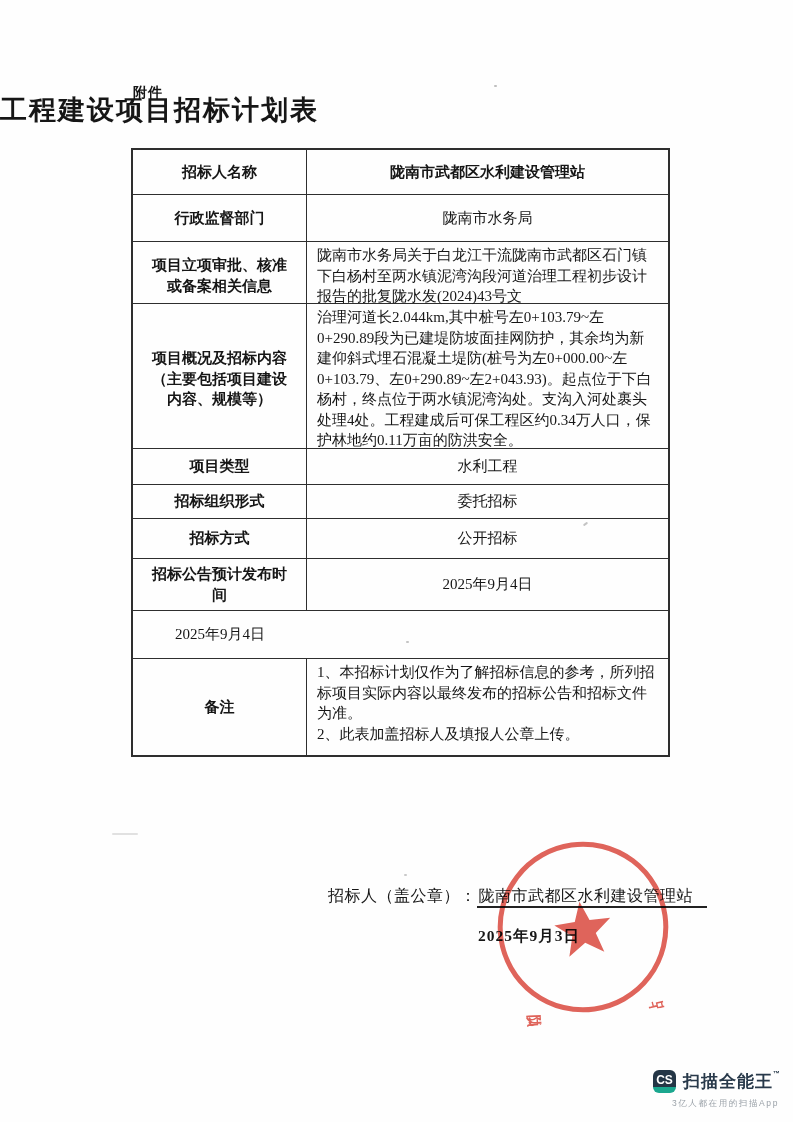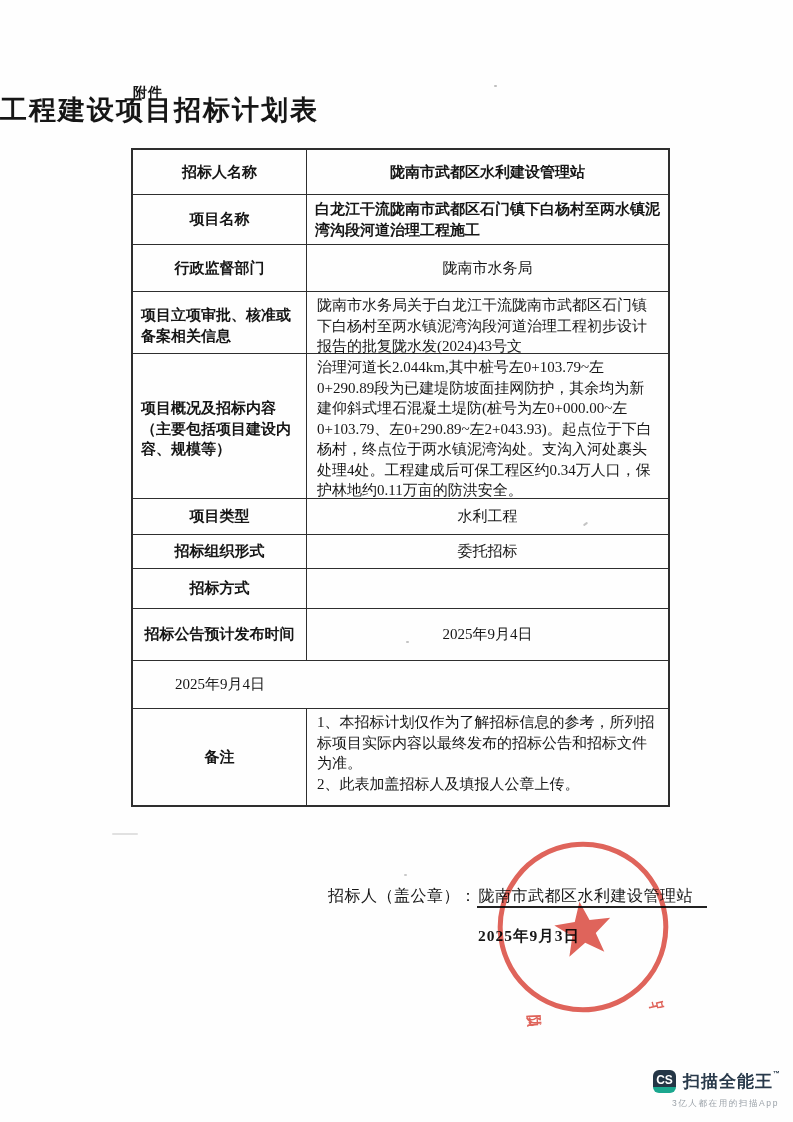--- a/index.html
+++ b/index.html
@@ -33,22 +33,23 @@
   .tr{
     display:grid;
     grid-template-columns:174px 1fr;
     border-bottom:1.5px solid #2e2e2e;
     box-sizing:border-box;
   }
   .tr:last-child{border-bottom:none;}
   .tc{
     display:flex;align-items:center;justify-content:center;
     box-sizing:border-box;
+    text-align:center;
     font-size:15px;line-height:20.5px;
-    padding:2px 8px;
+    padding:2px 16px;
   }
   .tc.label{
     border-right:1.5px solid #2e2e2e;
     font-weight:700;
   }
   .tc.value.bold{font-weight:700;}
   .tc.value.para{
     text-align:left;justify-content:flex-start;
     padding:3px 10px;
   }
@@ -114,24 +115,20 @@
 <div class="page">
 
   <div class="attachment">附件</div>
   <div class="doc-title">工程建设项目招标计划表</div>
 
   <div class="tbl">
     <div class="tr" style="height:45px">
       <div class="tc label">招标人名称</div>
       <div class="tc value bold">陇南市武都区水利建设管理站</div>
     </div>
-    <div class="tr" style="height:50px">
-      <div class="tc label">项目名称</div>
-      <div class="tc value bold">白龙江干流陇南市武都区石门镇下白杨村至两水镇泥湾沟段河道治理工程施工</div>
-    </div>
     <div class="tr" style="height:47px">
       <div class="tc label">行政监督部门</div>
       <div class="tc value">陇南市水务局</div>
     </div>
     <div class="tr" style="height:62px">
       <div class="tc label">项目立项审批、核准或备案相关信息</div>
       <div class="tc value para">陇南市水务局关于白龙江干流陇南市武都区石门镇下白杨村至两水镇泥湾沟段河道治理工程初步设计报告的批复陇水发(2024)43号文</div>
     </div>
     <div class="tr" style="height:145px">
       <div class="tc label">项目概况及招标内容（主要包括项目建设内容、规模等）</div>
@@ -140,20 +137,21 @@
     <div class="tr" style="height:36px">
       <div class="tc label">项目类型</div>
       <div class="tc value">水利工程</div>
     </div>
     <div class="tr" style="height:34px">
       <div class="tc label">招标组织形式</div>
       <div class="tc value">委托招标</div>
     </div>
     <div class="tr" style="height:40px">
       <div class="tc label">招标方式</div>
+      <div class="tc value">公开招标</div>
     </div>
     <div class="tr" style="height:52px">
       <div class="tc label">招标公告预计发布时间</div>
       <div class="tc value">2025年9月4日</div>
     </div>
     <div class="tr" style="height:48px">
       <div class="tc value">2025年9月4日</div>
     </div>
     <div class="tr" style="height:96px">
       <div class="tc label">备注</div>

